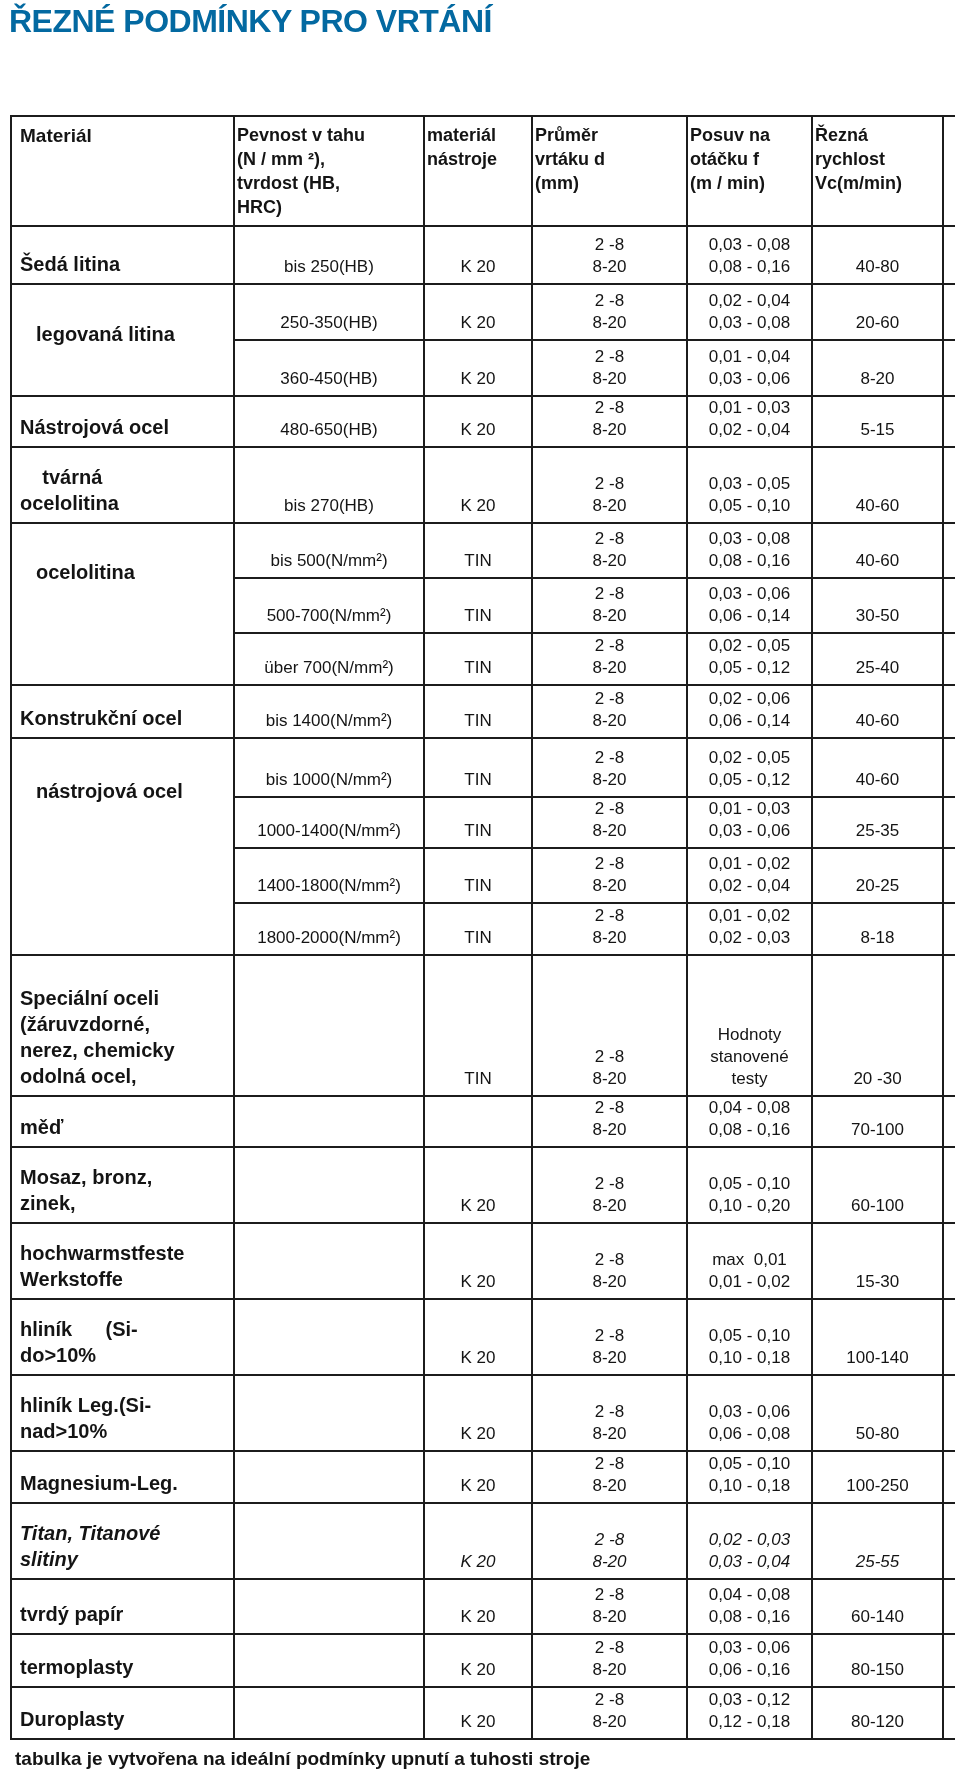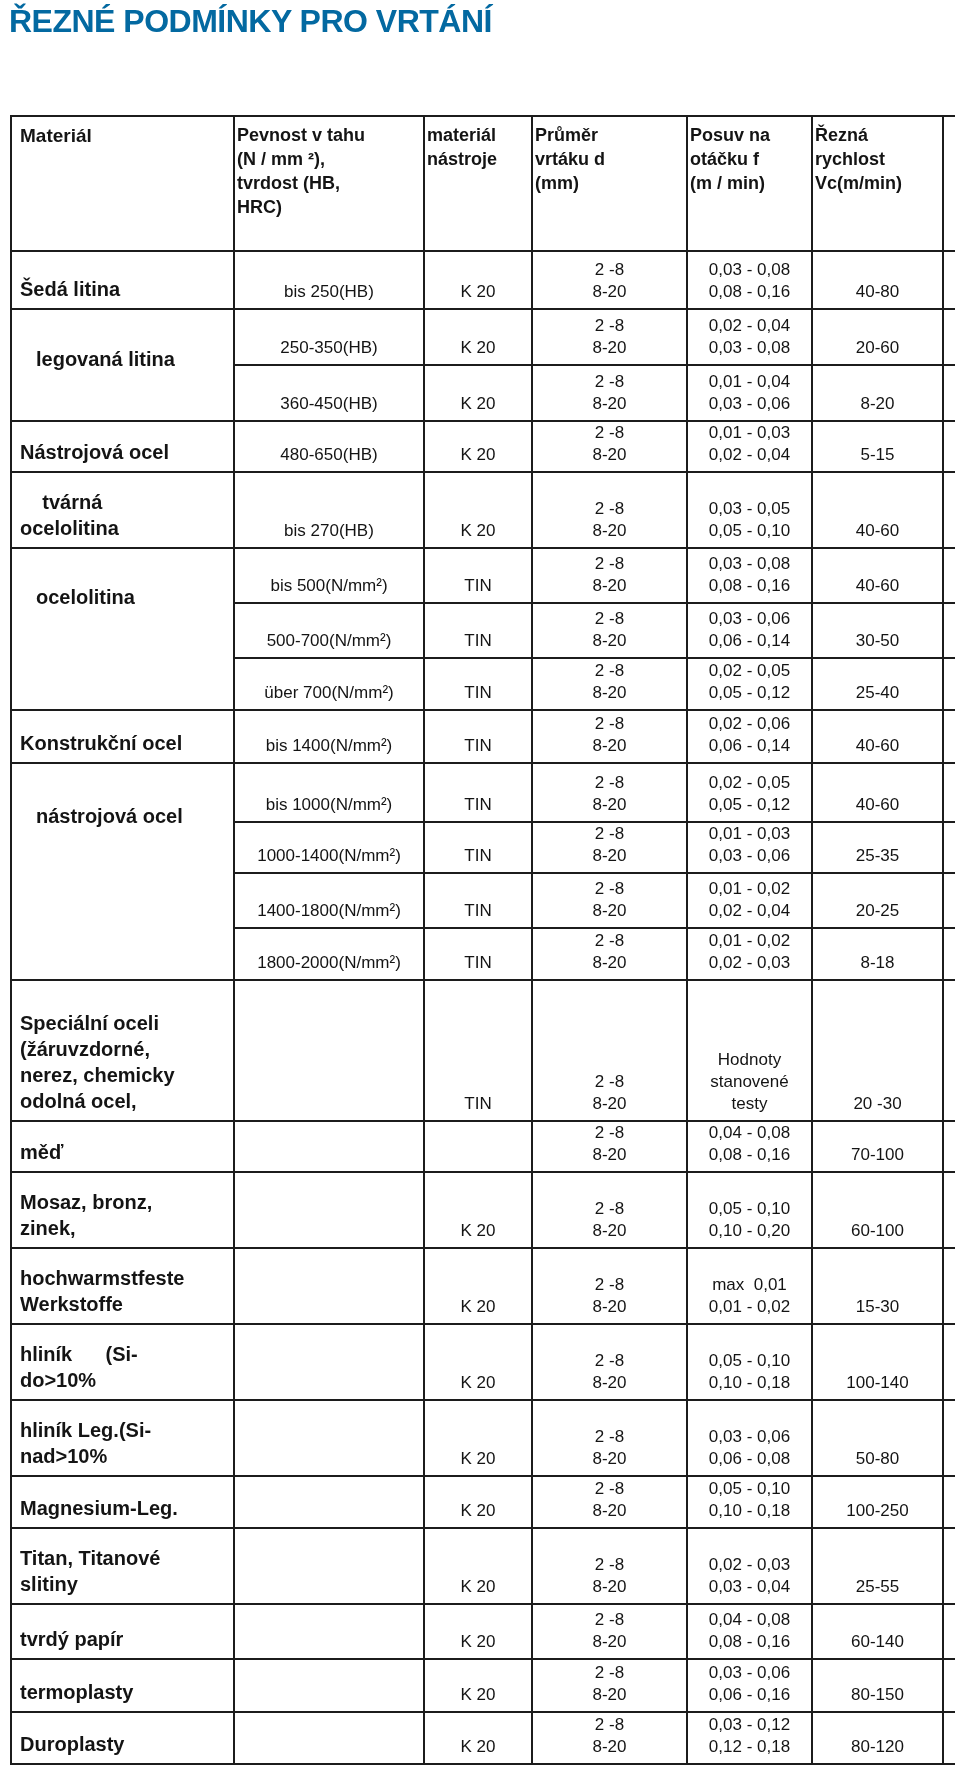--- a/index.html
+++ b/index.html
@@ -115,21 +115,21 @@
       <colgroup>
           <col style="width: 223px;">
           <col style="width: 190px;">
           <col style="width: 108px;">
           <col style="width: 155px;">
           <col style="width: 125px;">
           <col style="width: 131px;">
           <col style="width: 12px;">
         </colgroup>
       <thead>
-          <tr style="height: 135px;">
+          <tr style="height: 110px;">
             <th class="h-mat">Materiál</th>
             <th class="h-val">Pevnost v tahu
 (N / mm ²),
 tvrdost (HB,
 HRC)</th>
             <th class="h-val">materiál
 nástroje</th>
             <th class="h-val">Průměr
 vrtáku d
 (mm)</th>
@@ -359,21 +359,21 @@
             <td class="mat">Magnesium-Leg.</td>
             <td class="val"></td>
             <td class="val">K 20</td>
             <td class="val">2 -8
 8-20</td>
             <td class="val">0,05 - 0,10
 0,10 - 0,18</td>
             <td class="val">100-250</td>
             <td class="fill"></td>
           </tr>
-          <tr style="height: 61px;">
+          <tr style="height: 61px; font-style: italic;">
             <td class="mat">Titan, Titanové
 slitiny</td>
             <td class="val"></td>
             <td class="val">K 20</td>
             <td class="val">2 -8
 8-20</td>
             <td class="val">0,02 - 0,03
 0,03 - 0,04</td>
             <td class="val">25-55</td>
             <td class="fill"></td>
@@ -408,14 +408,15 @@
 8-20</td>
             <td class="val">0,03 - 0,12
 0,12 - 0,18</td>
             <td class="val">80-120</td>
             <td class="fill"></td>
           </tr>
         </tbody>
     </table>
   </div>
 
+  <div class="doc-footer">tabulka je vytvořena na ideální podmínky upnutí a tuhosti stroje</div>
 
 </div>
 
 </body></html>

